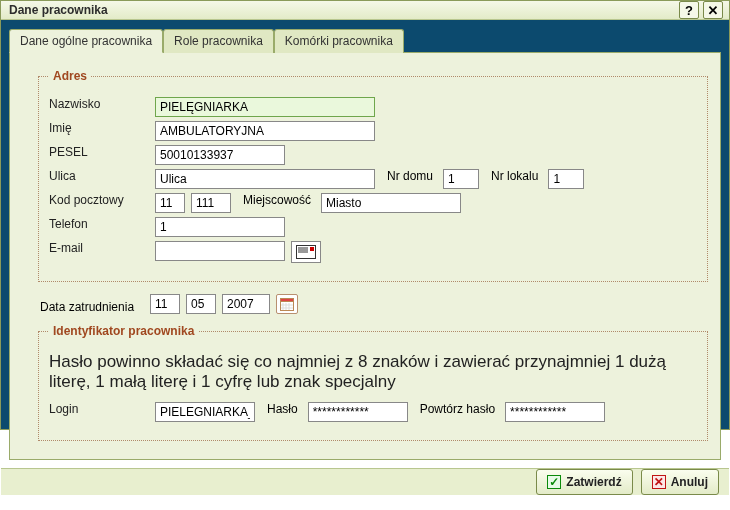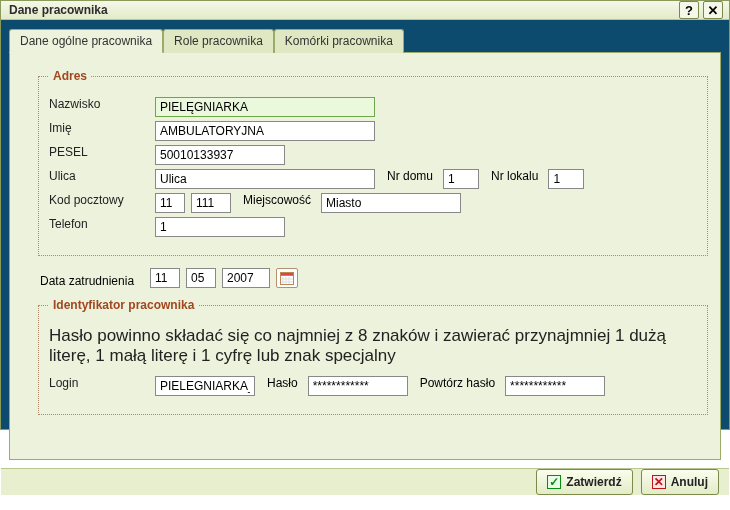--- a/index.html
+++ b/index.html
@@ -239,20 +239,33 @@
         <div class="row">
           <span class="lbl">Kod pocztowy</span>
           <input class="txt" style="width: 30px;" value="11">
           <input class="txt" style="width: 40px;" value="111">
           <span class="small-lbl">Miejscowość</span>
           <input class="txt" style="width: 140px;" value="Miasto">
         </div>
         <div class="row">
           <span class="lbl">Telefon</span>
           <input class="txt" style="width: 130px;" value="1">
+        </div>
+        <div class="row">
+          <span class="lbl">E-mail</span>
+          <input class="txt" style="width: 130px;" value="">
+          <div class="card-btn">
+            <svg width="20" height="14" viewBox="0 0 20 14">
+              <rect x="0.5" y="0.5" width="19" height="13" fill="#fff" stroke="#333"></rect>
+              <line x1="2" y1="3" x2="12" y2="3" stroke="#333"></line>
+              <line x1="2" y1="5" x2="12" y2="5" stroke="#333"></line>
+              <line x1="2" y1="7" x2="12" y2="7" stroke="#333"></line>
+              <rect x="14" y="2" width="4" height="4" fill="#c00"></rect>
+            </svg>
+          </div>
         </div>
       </fieldset>
 
       <div class="hire-row">
         <span style="width:104px">Data zatrudnienia</span>
         <input class="txt" style="width: 30px;" value="11">
         <input class="txt" style="width: 30px;" value="05">
         <input class="txt" style="width: 48px;" value="2007">
         <div class="cal-btn">
           <svg width="14" height="14" viewBox="0 0 14 14">

